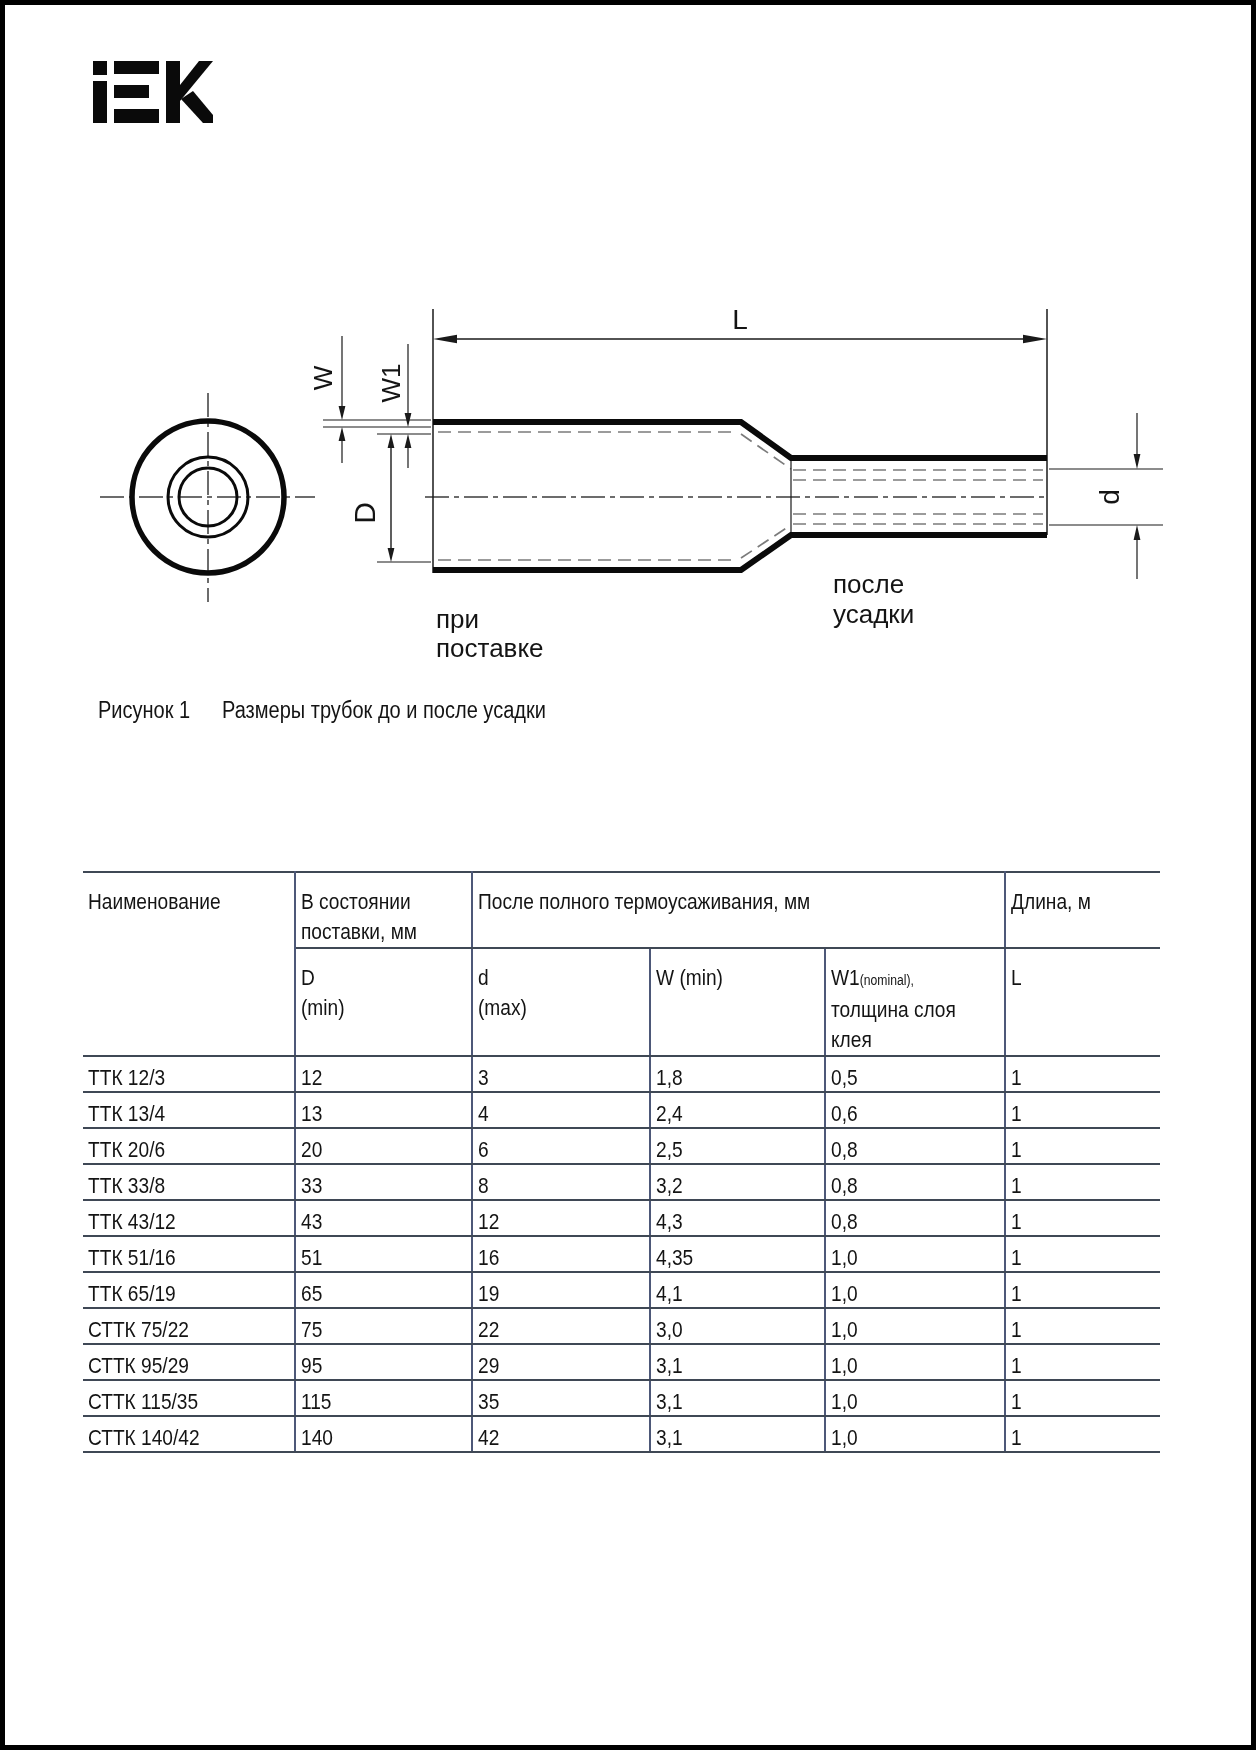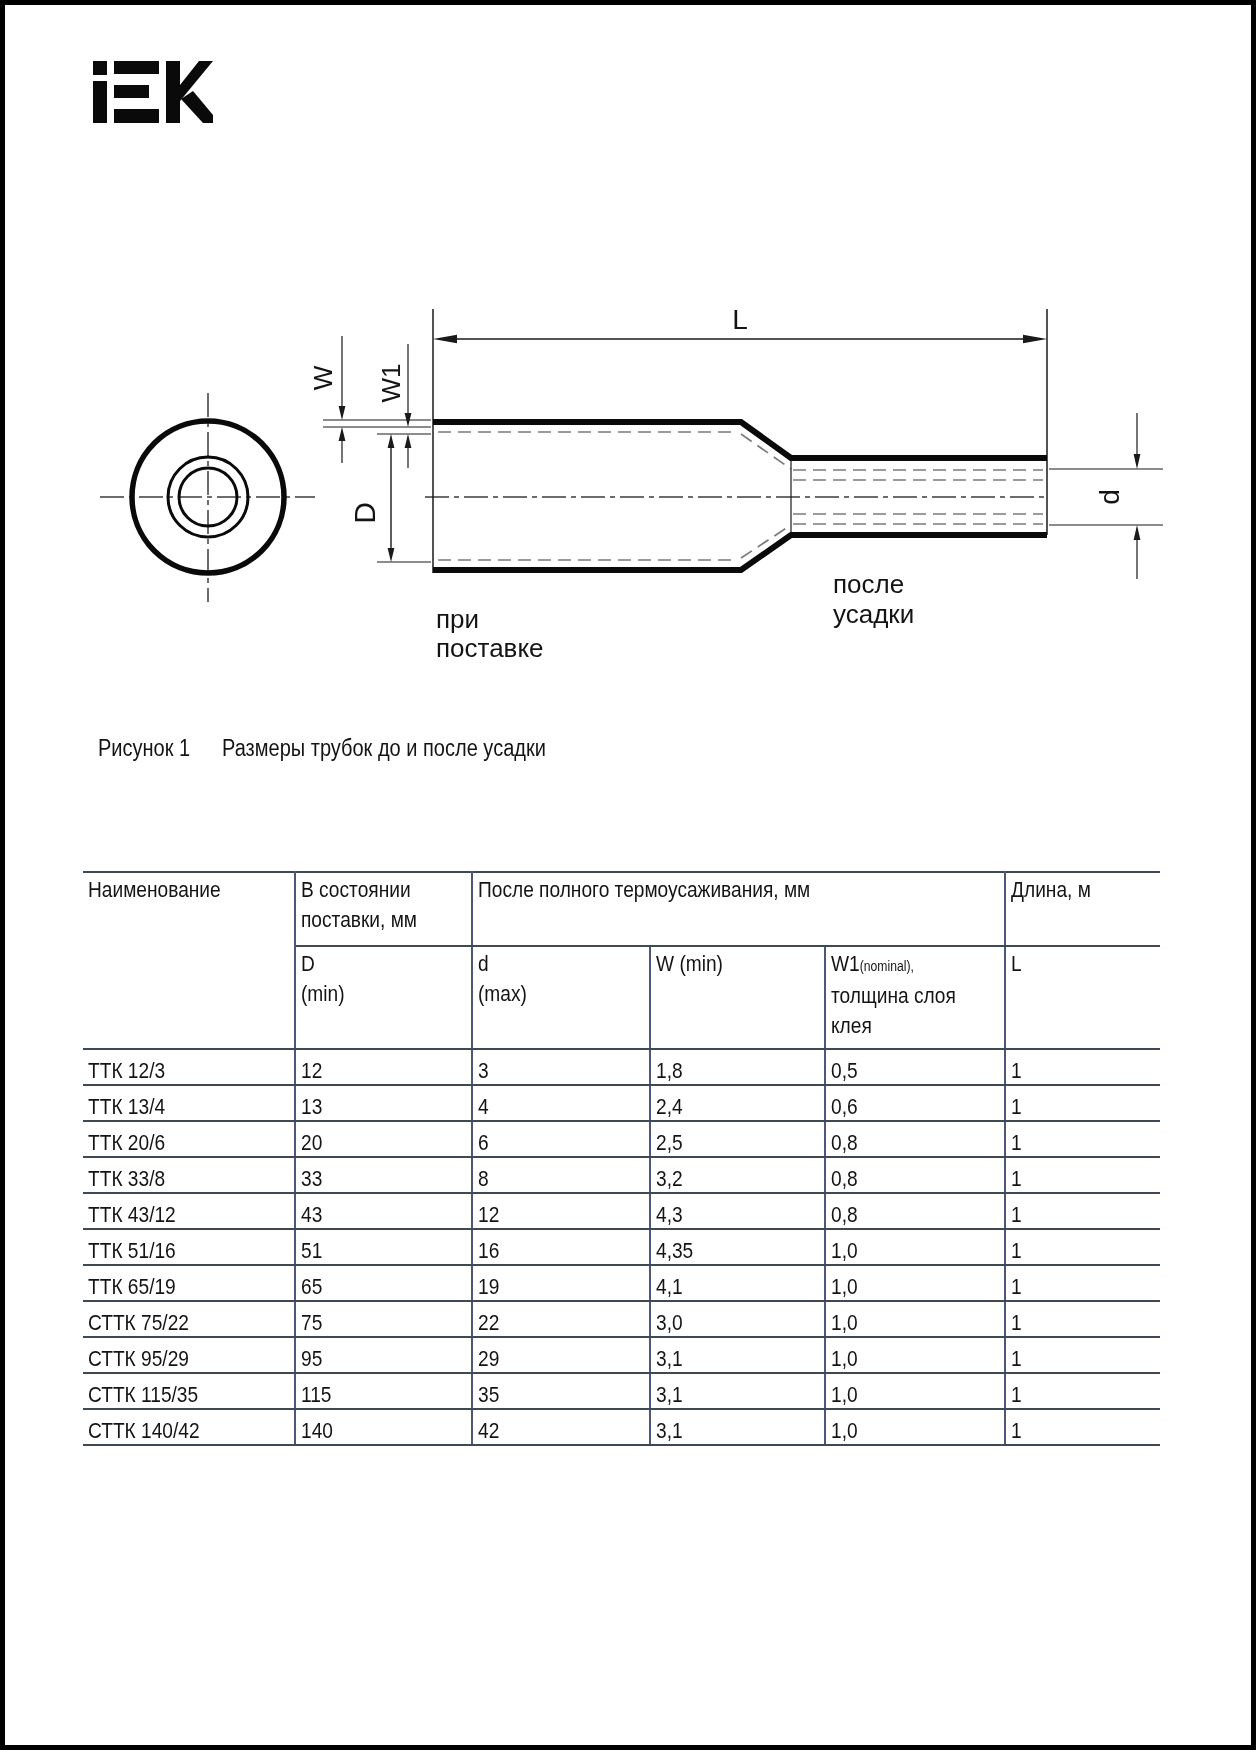--- a/index.html
+++ b/index.html
@@ -5,36 +5,36 @@
   html,body { margin:0; padding:0; background:#e8e8e8; }
   .page {
     position:relative; width:1256px; height:1750px;
     background:#ffffff; box-sizing:border-box;
     border:5px solid #000;
     font-family:"Liberation Sans","DejaVu Sans",sans-serif;
     color:#141414; overflow:hidden;
   }
   .logo { position:absolute; left:88px; top:56px; }
   .drawing { position:absolute; left:0; top:250px; }
-  .caption { position:absolute; left:93px; top:693px; font-size:23px; line-height:24px; white-space:nowrap;margin-top:38px; }
+  .caption { position:absolute; left:93px; top:693px; font-size:23px; line-height:24px; white-space:nowrap; }
   .c { display:inline-block; transform:scaleX(0.87); transform-origin:0 50%; white-space:nowrap; }
   .cap-gap { margin-right:18px; }
 
   table.spec { position:absolute; left:78px; top:866px; width:1077px;
     border-collapse:collapse; table-layout:fixed;
     font-size:22px; border-top:2px solid #3f4855; }
   table.spec th, table.spec td {
     font-weight:normal; text-align:left; vertical-align:top;
     padding:8px 4px 0 5px; border-bottom:2px solid #3f4855;
     overflow:hidden; box-sizing:border-box;
   }
   table.spec .vr { border-right:2px solid #4d5878; }
   table.spec thead tr.h1 { height:74px; }
   table.spec thead tr.h2 { height:103px; }
-  table.spec thead th { padding-top:2px; line-height:30px; }
+  table.spec thead th { padding-top:14px; line-height:30px; }
   table.spec tbody tr { height:35px; }
   .sm { font-size:14px; }
   svg text { fill:#141414; }
 </style>
 </head>
 <body>
 
 <div class="page">
 
   <svg class="logo" width="120" height="62" viewBox="0 0 120 62" role="img" aria-label="IEK">

